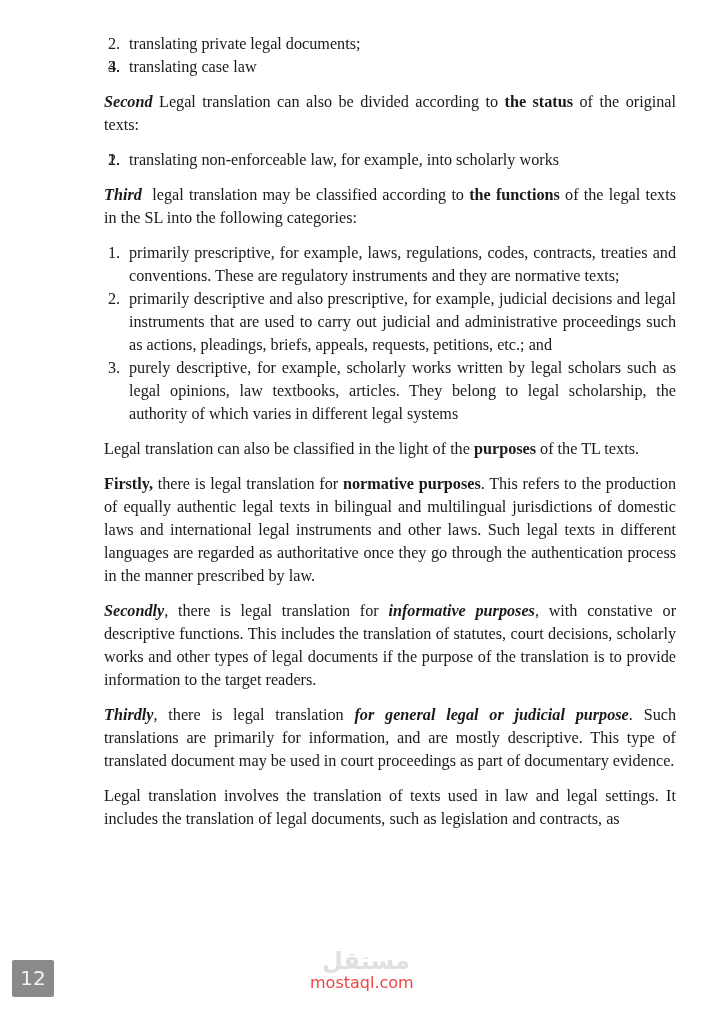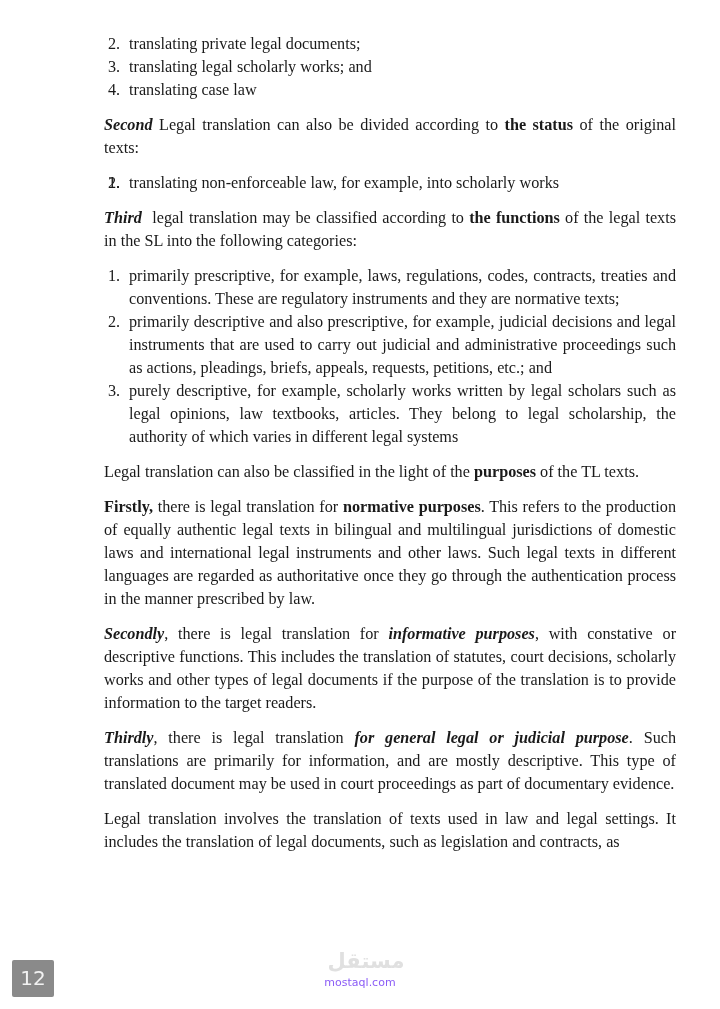--- a/index.html
+++ b/index.html
@@ -64,40 +64,40 @@
   .watermark {
     position: absolute;
     left: 310px;
     top: 946px;
     width: 100px;
     text-align: center;
     color: #dcdcdc;
     font-family: "DejaVu Sans", "Liberation Sans", sans-serif;
   }
   .watermark .ar {
-    font-size: 21px;
+    font-size: 24px;
     line-height: 30px;
     font-weight: bold;
     color: #e0e0e0;
     margin-left: 12px;
   }
   .watermark .en {
-    font-size: 11px;
+    font-size: 16px;
     line-height: 14px;
-    color: #8b5cf6;
+    color: #ef4444;
   }
 </style>
 </head>
 <body>
 
 <div class="page">
 
   <ol class="list first">
     <li><span class="num">2.</span><span>translating private legal documents;</span></li>
-    <li><span class="num">3.</span><span>translating legal scholarly works; and</span></li>
+    <li><span class="num">3.</span></li>
     <li><span class="num">4.</span><span>translating case law</span></li>
   </ol>
 
   <p class="para"><span class="bi">Second</span><span> Legal translation can also be divided according to </span><b>the status</b><span> of the original texts:</span></p>
 
   <ol class="list">
     <li><span class="num">1.</span></li>
     <li><span class="num">2.</span><span>translating non-enforceable law, for example, into scholarly works</span></li>
   </ol>
 

